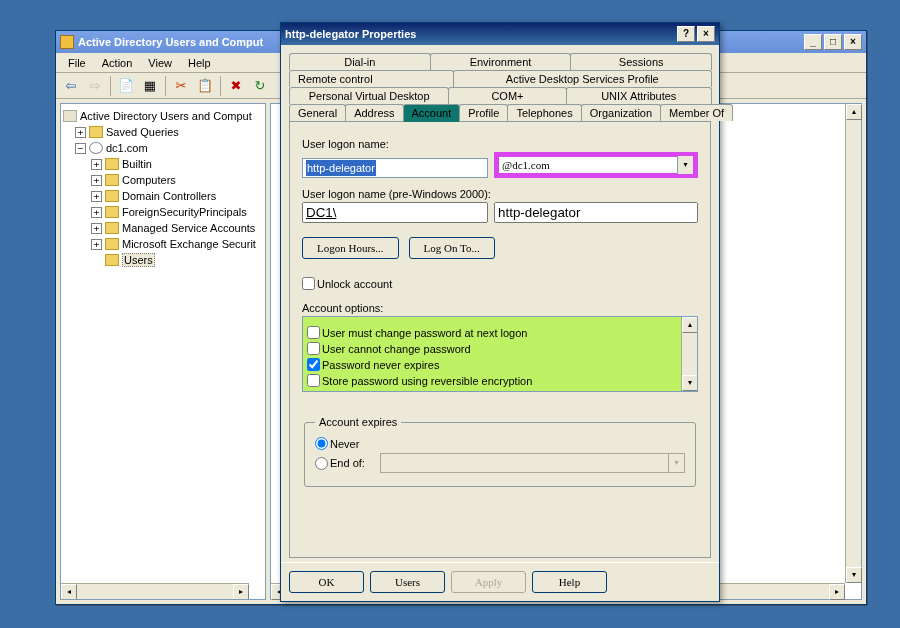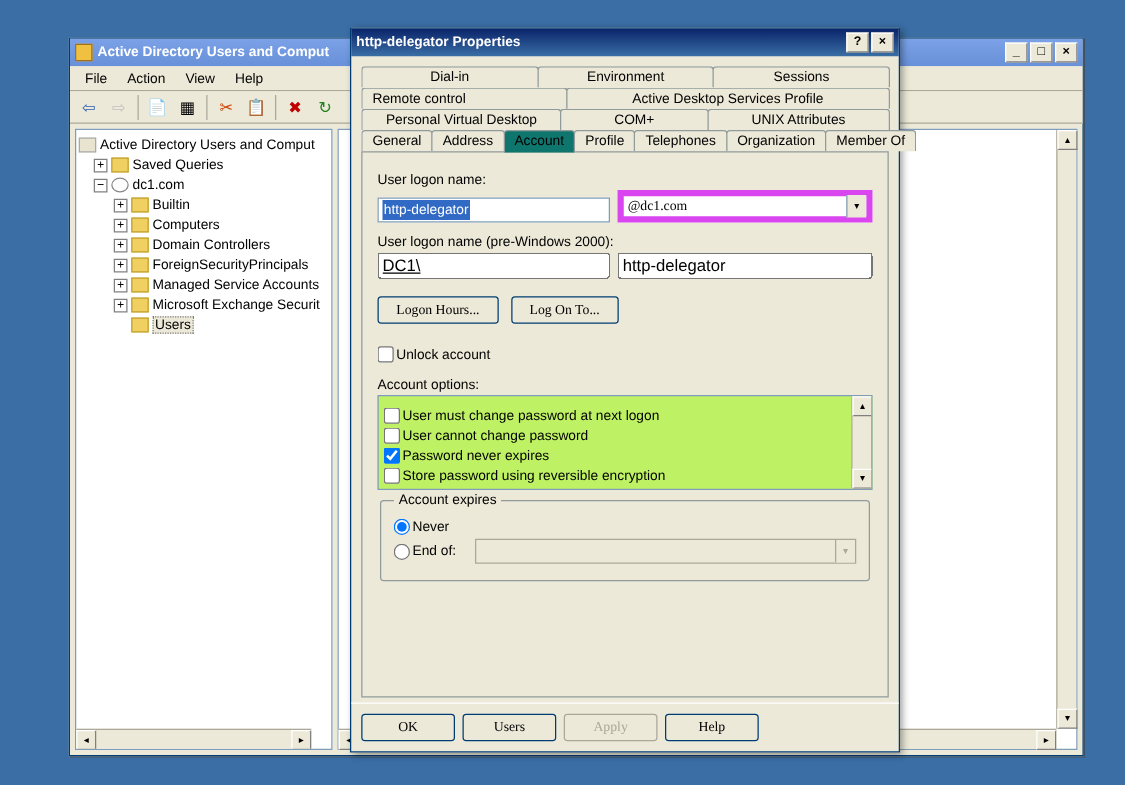--- a/index.html
+++ b/index.html
@@ -178,21 +178,21 @@
   .chk, .rdo { display: flex; align-items: center; gap: 2px; margin: 3px 0; }
   .chk input, .rdo input { margin: 0; }
   .opts-box {
     border: 1px solid #7f9db9; background: #bef264;
     height: 76px; overflow: hidden; position: relative;
     padding: 6px 4px;
   }
   .opts-box .sb-v { top: 0; bottom: 0; }
   fieldset.grp {
     border: 1px solid #919b9c; border-radius: 3px;
-    padding: 6px 10px 10px 10px; margin-top: 2px;
+    padding: 6px 10px 10px 10px; margin-top: 24px;
   }
   fieldset.grp legend { padding: 0 4px; }
   .endof {
     flex: 1; height: 20px; background: #ece9d8; border: 1px solid #aca899;
     display: flex; align-items: center; justify-content: space-between; padding-right: 0;
     color: #aca899;
   }
   .endof .dd {
     width: 16px; height: 18px; background: #ece9d8; border-left: 1px solid #aca899;
     text-align: center; font: 8px/18px Arial;

